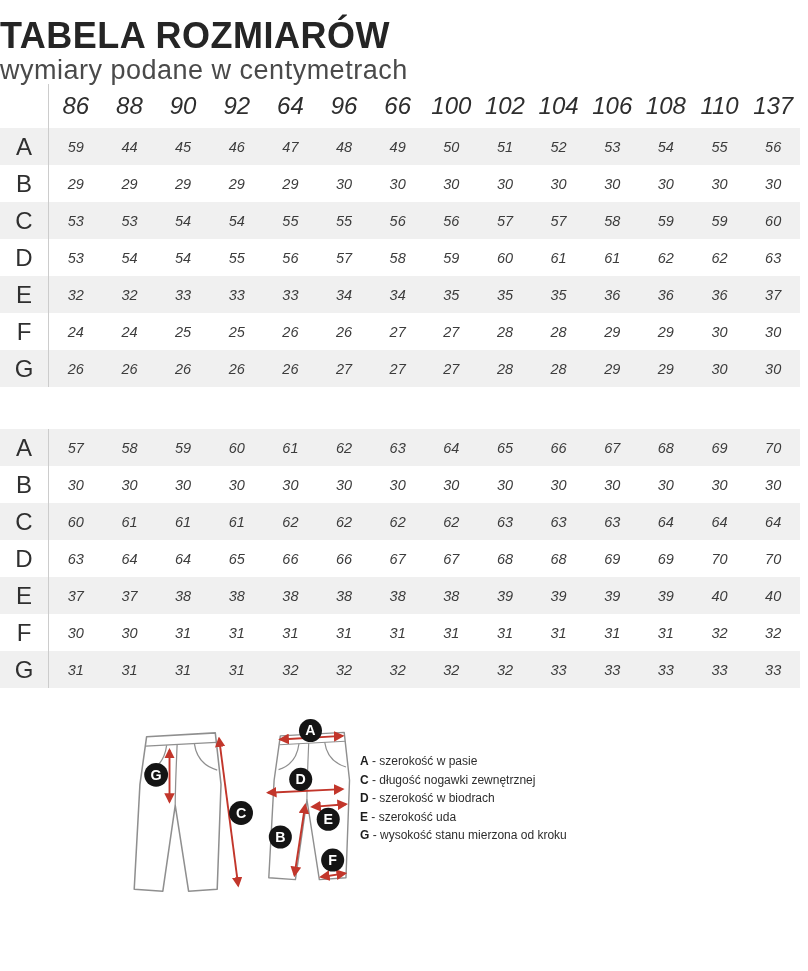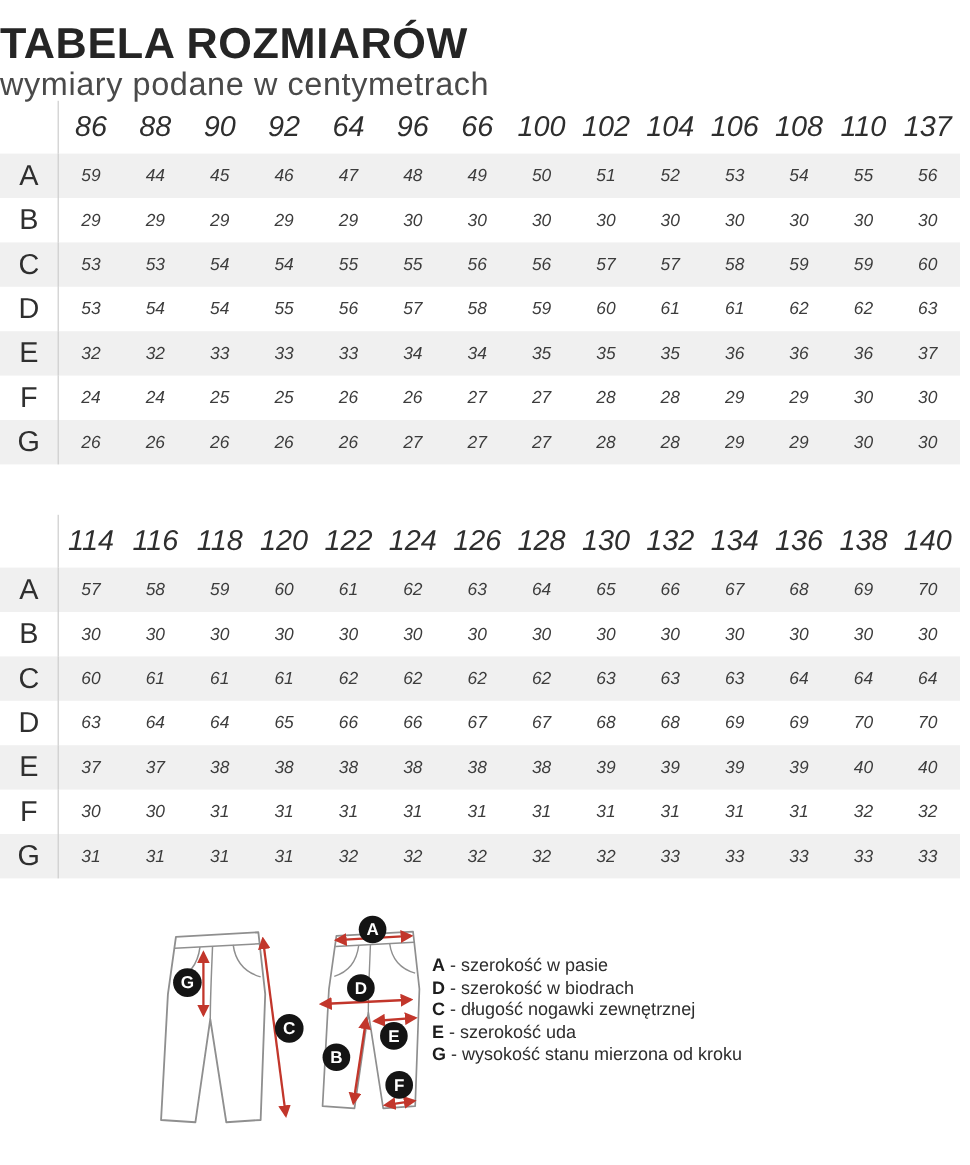--- a/index.html
+++ b/index.html
@@ -42,21 +42,21 @@
   }
   .tcell{
     flex:1; text-align:center;
     font-style:italic; font-size:14.5px; color:#3c3c3c;
   }
   
   .bottom{ display:flex; margin-top:28px; padding-left:118px; }
   .diagram-svg{ display:block; }
   .legend{ margin-left:-6px; padding-top:36px; }
   .legend-item{
-    font-size:15px; line-height:18.5px; color:#2d2d2d;
+    font-size:12px; line-height:18.5px; color:#2d2d2d;
     white-space:nowrap;
   }
   .legend-item b{ font-weight:700; color:#1d1d1d; }
 </style>
 </head>
 <body>
 
 <div class="page">
 
   <div class="hdr">
@@ -197,37 +197,20 @@
         <div class="tcell">28</div>
         <div class="tcell">28</div>
         <div class="tcell">29</div>
         <div class="tcell">29</div>
         <div class="tcell">30</div>
         <div class="tcell">30</div>
       </div>
     </div>
 
   <div class="size-table second">
-    <div class="thead">
-      <div class="tlabel"></div>
-    <div class="hcell">114</div>
-        <div class="hcell">116</div>
-        <div class="hcell">118</div>
-        <div class="hcell">120</div>
-        <div class="hcell">122</div>
-        <div class="hcell">124</div>
-        <div class="hcell">126</div>
-        <div class="hcell">128</div>
-        <div class="hcell">130</div>
-        <div class="hcell">132</div>
-        <div class="hcell">134</div>
-        <div class="hcell">136</div>
-        <div class="hcell">138</div>
-        <div class="hcell">140</div>
-      </div>
   <div class="trow striped">
         <div class="tlabel">A</div>
         <div class="tcell">57</div>
         <div class="tcell">58</div>
         <div class="tcell">59</div>
         <div class="tcell">60</div>
         <div class="tcell">61</div>
         <div class="tcell">62</div>
         <div class="tcell">63</div>
         <div class="tcell">64</div>
@@ -389,20 +372,20 @@
         <text x="26" y="131.5" text-anchor="middle" font-size="16" font-weight="bold" fill="#ffffff" font-family="Liberation Sans, sans-serif">B</text>
 
         <line x1="72" y1="171" x2="99" y2="167" stroke="#c2362b" stroke-width="2.2" marker-start="url(#ah)" marker-end="url(#ah)"></line>
         <circle cx="85" cy="152" r="13" fill="#141414"></circle>
         <text x="85" y="157.5" text-anchor="middle" font-size="16" font-weight="bold" fill="#ffffff" font-family="Liberation Sans, sans-serif">F</text>
       </g>
     </svg>
 
     <div class="legend">
         <div class="legend-item"><b>A</b><span> - szerokość w pasie</span></div>
+        <div class="legend-item"><b>C</b><span> - długość nogawki zewnętrznej</span></div>
         <div class="legend-item"><b>D</b><span> - szerokość w biodrach</span></div>
-        <div class="legend-item"><b>C</b><span> - długość nogawki zewnętrznej</span></div>
         <div class="legend-item"><b>E</b><span> - szerokość uda</span></div>
         <div class="legend-item"><b>G</b><span> - wysokość stanu mierzona od kroku</span></div>
       </div>
   </div>
 
 </div>
 
 </body></html>

